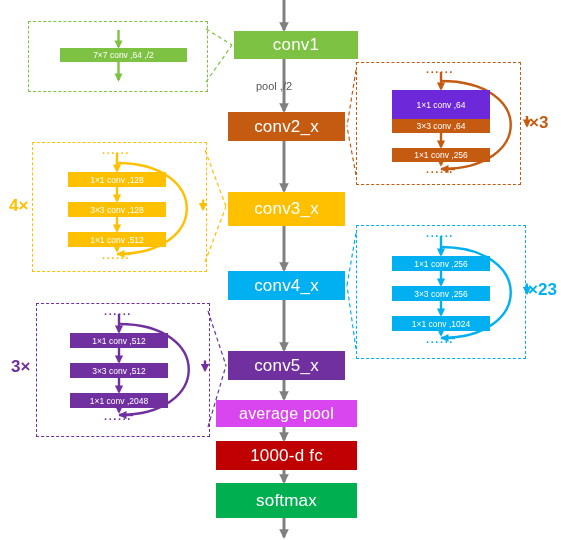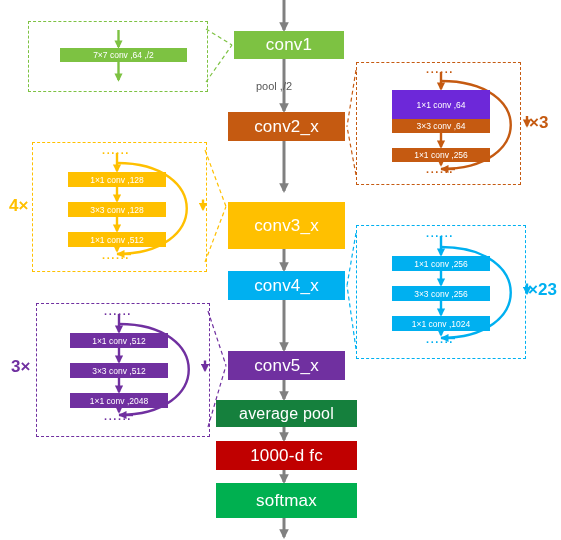--- a/index.html
+++ b/index.html
@@ -159,36 +159,36 @@
       </div>
       <div class="bar" style="left: 70px; top: 393px; width: 98px; height: 15px; background: rgb(112, 48, 160);">
         <span>1×1 conv ,2048</span>
       </div>
       <div class="dots" style="left: 104px; top: 308px; color: rgb(112, 48, 160);">······</div>
       <div class="dots" style="left: 104px; top: 413px; color: rgb(112, 48, 160);">······</div>
       <div class="lbl mult" style="left: 11px; top: 357px; color: rgb(112, 48, 160);">3×</div>
     </div>
 
   <div id="nodes">
-      <div class="node" style="left: 234px; top: 31px; width: 110px; height: 28px; background: rgb(125, 194, 66);">
+      <div class="node" style="left: 234px; top: 31px; width: 124px; height: 28px; background: rgb(125, 194, 66);">
         <span>conv1</span>
       </div>
       <div class="node" style="left: 228px; top: 112px; width: 117px; height: 29px; background: rgb(197, 90, 17);">
         <span>conv2_x</span>
       </div>
-      <div class="node" style="left: 228px; top: 192px; width: 117px; height: 47px; background: rgb(255, 192, 0); margin-top: 10px;">
+      <div class="node" style="left: 228px; top: 192px; width: 117px; height: 34px; background: rgb(255, 192, 0);">
         <span>conv3_x</span>
       </div>
       <div class="node" style="left: 228px; top: 271px; width: 117px; height: 29px; background: rgb(0, 176, 240);">
         <span>conv4_x</span>
       </div>
       <div class="node" style="left: 228px; top: 351px; width: 117px; height: 29px; background: rgb(112, 48, 160);">
         <span>conv5_x</span>
       </div>
-      <div class="node sm" style="left: 216px; top: 400px; width: 141px; height: 27px; background: #15803d;">
+      <div class="node sm" style="left: 216px; top: 400px; width: 141px; height: 27px; background: #d946ef;">
         <span>average pool</span>
       </div>
       <div class="node" style="left: 216px; top: 441px; width: 141px; height: 29px; background: rgb(192, 0, 0);">
         <span>1000-d fc</span>
       </div>
       <div class="node" style="left: 216px; top: 483px; width: 141px; height: 35px; background: rgb(0, 176, 80);">
         <span>softmax</span>
       </div>
     </div>
 

